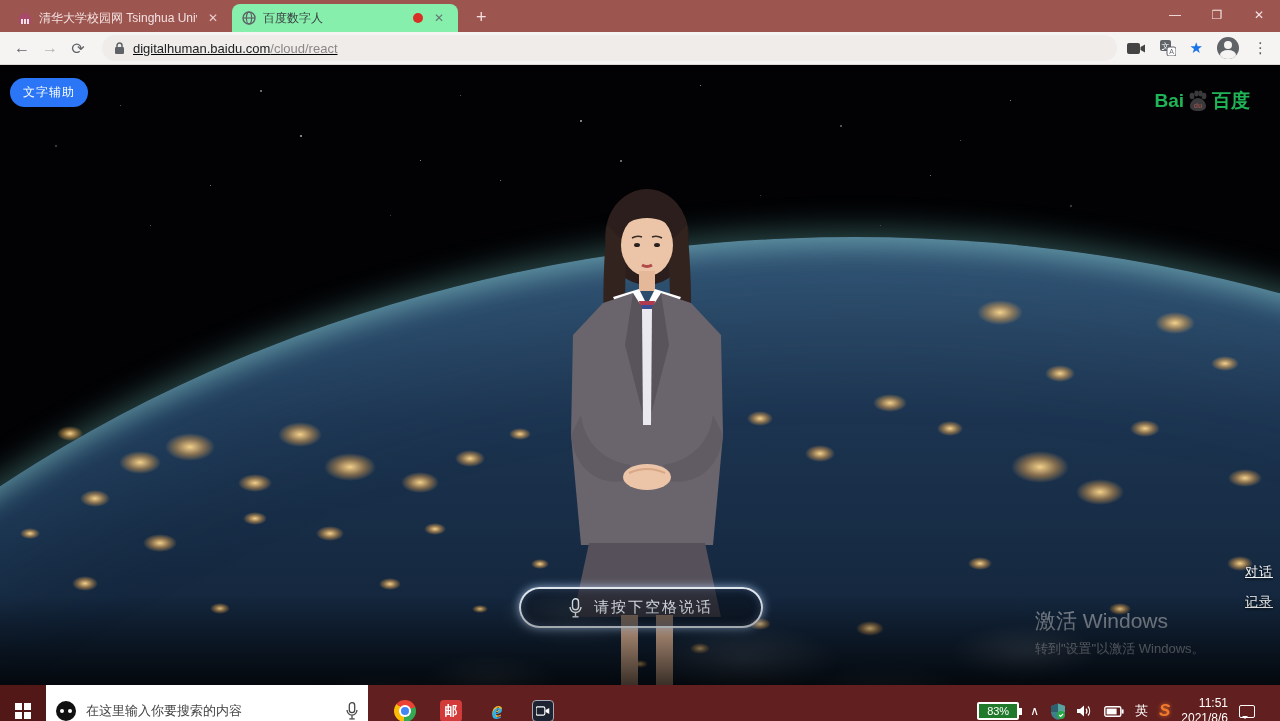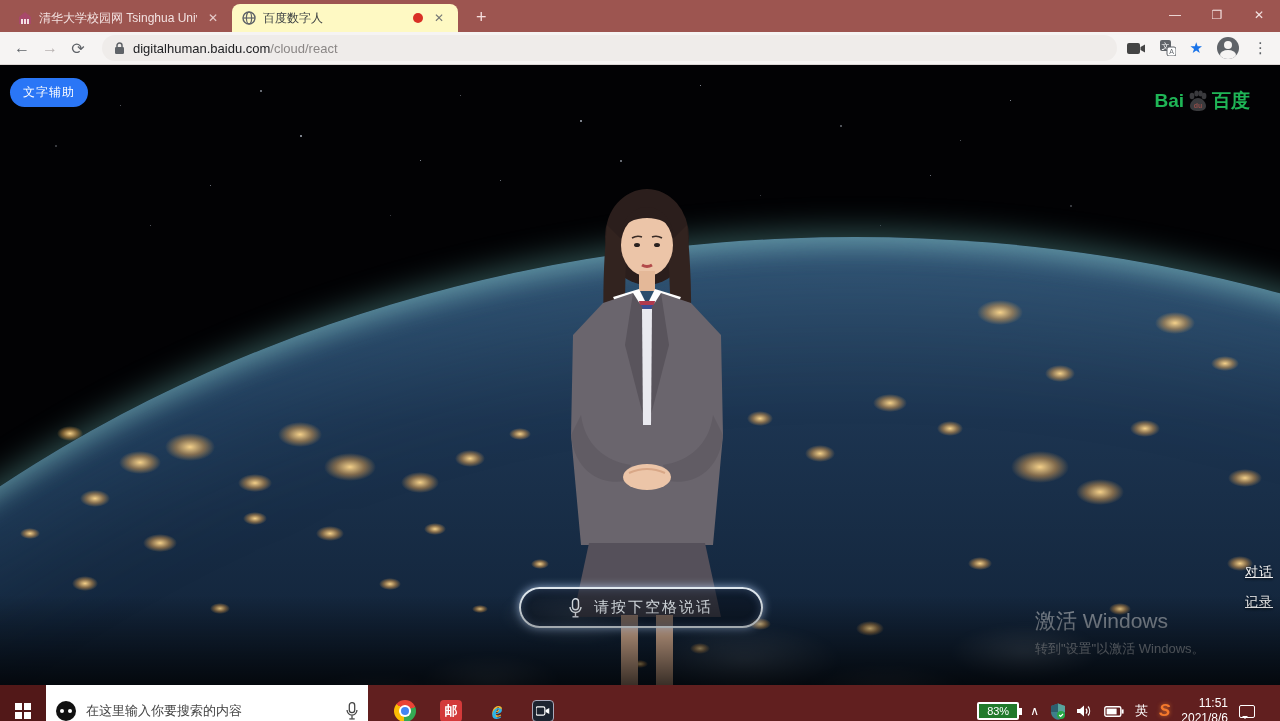--- a/index.html
+++ b/index.html
@@ -4,33 +4,33 @@
 <style>
   * { margin:0; padding:0; box-sizing:border-box; }
   html,body { width:1280px; height:721px; overflow:hidden; background:#000;
     font-family:"Liberation Sans","DejaVu Sans",sans-serif; }
   .stage { position:relative; width:1280px; height:721px; }
 
   
   .tabstrip { position:absolute; left:0; top:0; width:1280px; height:32px; background:#9d5550; display:flex; align-items:flex-end; }
   .tab { display:flex; align-items:center; gap:7px; height:28px; padding:0 10px; font-size:12px; cursor:default; }
   .tab.inactive { width:224px; color:#f3e2e1; }
-  .tab.active { width:226px; background:#fef9c3; color:#3c4043; border-radius:8px 8px 0 0; }
+  .tab.active { width:226px; background:#86efac; color:#3c4043; border-radius:8px 8px 0 0; }
   .tab .title { flex:1; white-space:nowrap; overflow:hidden; }
   .tab-close { font-size:12px; color:inherit; opacity:.85; padding:1px 4px; border-radius:50%; }
   .rec-dot { width:10px; height:10px; border-radius:50%; background:#d93025; }
   .newtab-btn { color:#f6dedd; font-size:18px; line-height:18px; margin:0 0 6px 10px; padding:0 8px; }
   .win-controls { position:absolute; right:0; top:0; height:30px; display:flex; align-items:center; }
   .win-btn { width:42px; text-align:center; color:#f4e3e2; font-size:12px; line-height:30px; }
 
   
   .toolbar { position:absolute; left:0; top:32px; width:1280px; height:33px; background:#f6f4f3; display:flex; align-items:center; padding:0 8px; border-bottom:1px solid #dcd6d5; }
   .nav-ic { width:28px; height:28px; border-radius:50%; display:flex; align-items:center; justify-content:center; font-size:16px; color:#5f6368; }
   .nav-ic.disabled { color:#b8b2b1; }
-  .omnibox { flex:1; height:26px; margin:0 10px; background:#efecea; border-radius:14px; display:flex; align-items:center; padding:0 12px; gap:8px; }
+  .omnibox { flex:1; height:26px; margin:0 10px; background:#efecea; border-radius:14px; display:flex; align-items:center; padding:0 12px; gap:8px;text-decoration:underline; }
   .url { font-size:13px; color:#202124; }
   .url .path { color:#8a8685; }
   .tb-right { display:flex; align-items:center; gap:14px; margin-right:4px; }
   .star { color:#1a73e8; font-size:15px; }
   .avatar { width:22px; height:22px; border-radius:50%; background:#5f6368; position:relative; overflow:hidden; }
   .avatar::before { content:""; position:absolute; left:7px; top:4px; width:8px; height:8px; border-radius:50%; background:#f6f4f3; }
   .avatar::after { content:""; position:absolute; left:3px; top:13px; width:16px; height:10px; border-radius:50%; background:#f6f4f3; }
   .kebab { color:#5f6368; font-size:15px; letter-spacing:0; }
 
   

